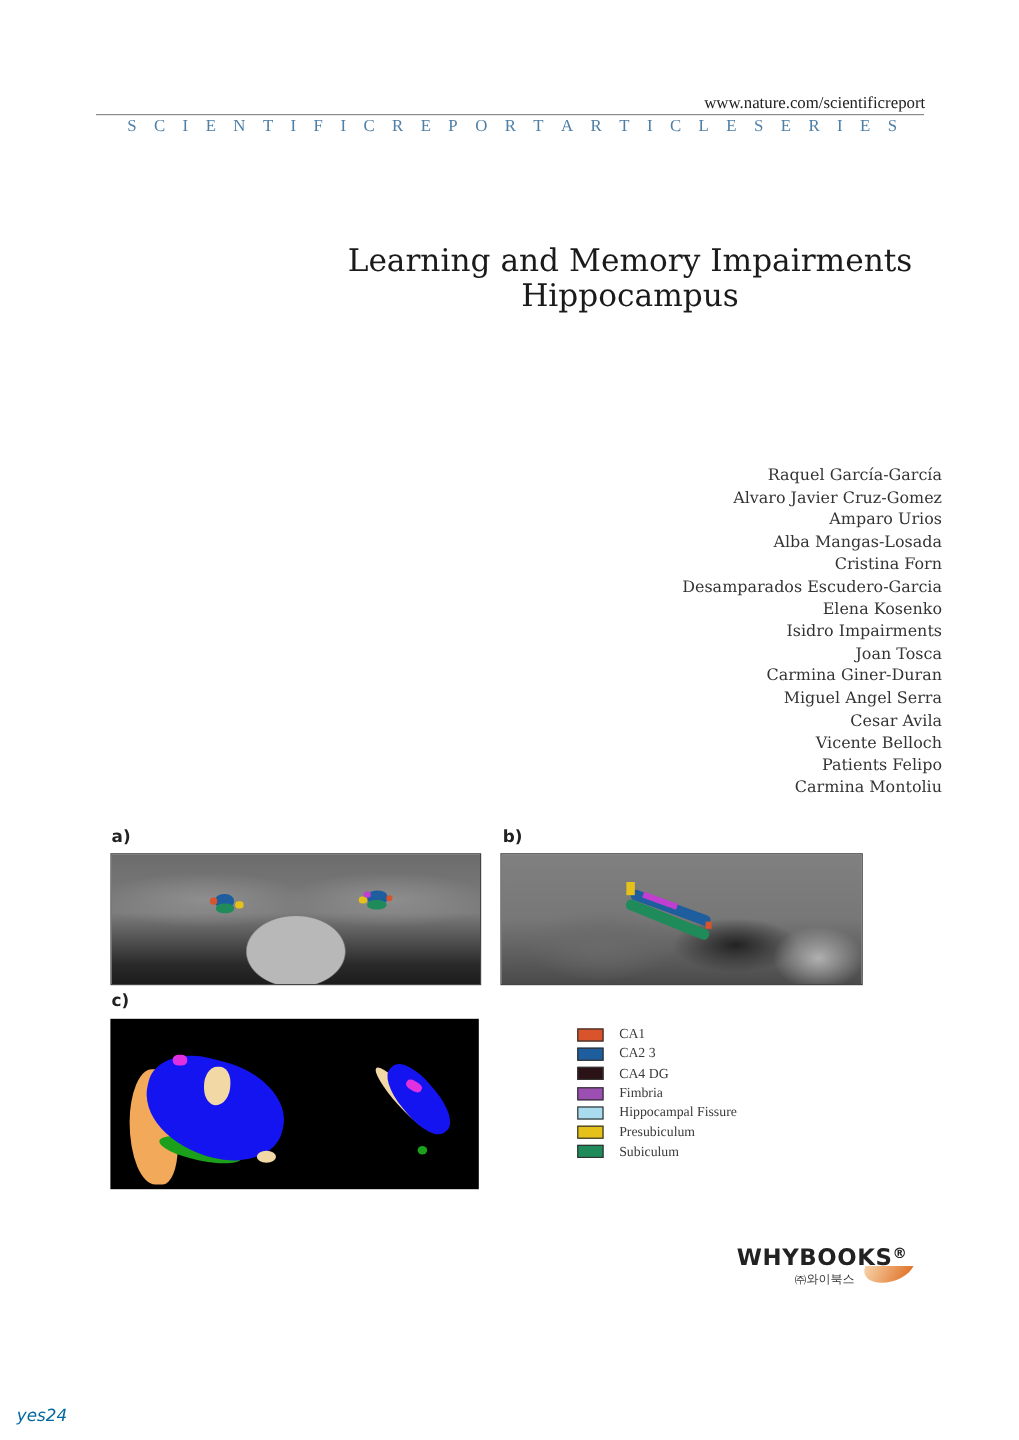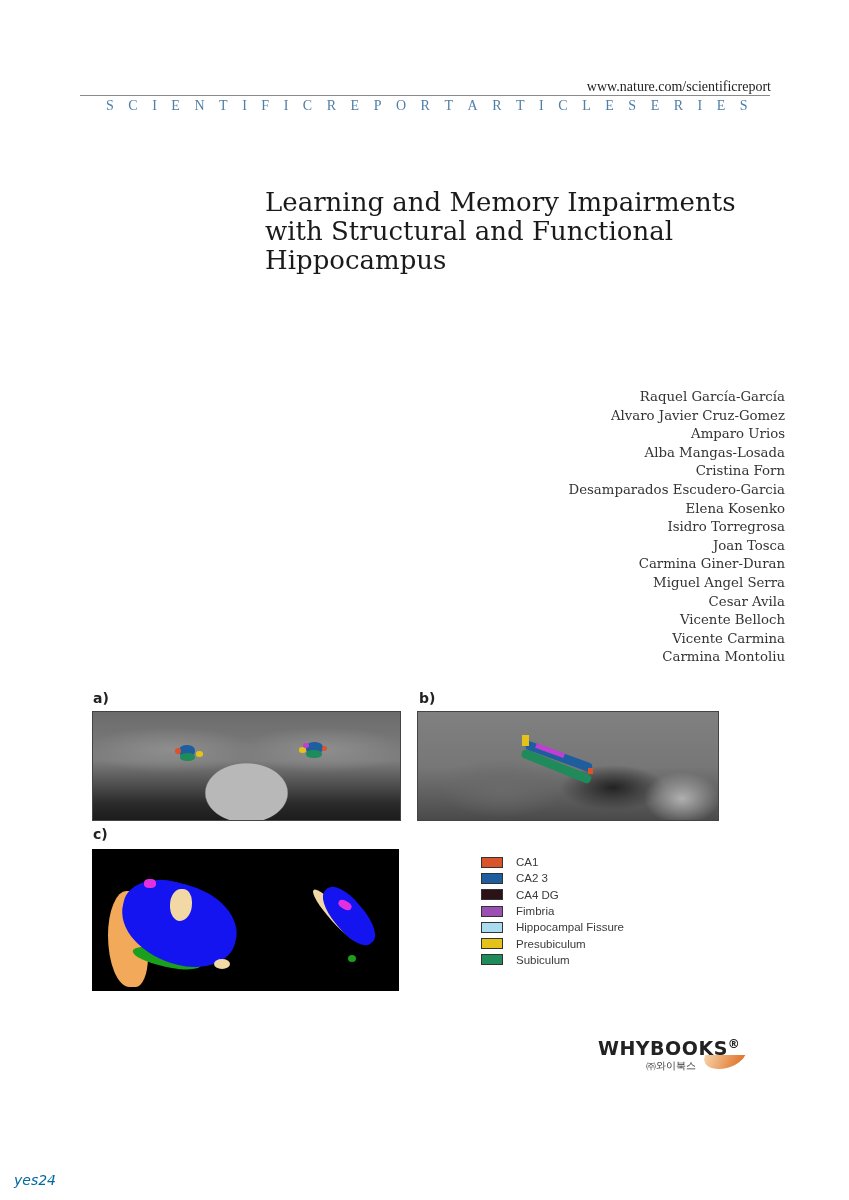--- a/index.html
+++ b/index.html
@@ -1,32 +1,32 @@
 <!DOCTYPE html>
 <html><head>
 <meta charset="utf-8">
 <style>
   html, body { margin:0; padding:0; background:#ffffff; }
   body { width:849px; height:1200px; position:relative; overflow:hidden; font-family:"DejaVu Serif", serif; color:#1a1a1a; }
   .url { position:absolute; right:78px; top:79px; font-family:"Liberation Serif", serif; font-size:14px; color:#222; }
   .rule { position:absolute; left:80px; width:690px; top:95px; height:1px; background:#8a8a8a; }
   .series { position:absolute; left:80px; top:98px; width:690px; display:flex; justify-content:space-between; font-family:"Liberation Serif", serif; font-size:14px; color:#4f7fa6; padding:0 22px 0 26px; box-sizing:border-box; }
-  .title { position:absolute; right:64px; top:188px; width:520px; text-align:left; font-family:"DejaVu Serif", serif; font-size:26px; line-height:29px; color:#1a1a1a; font-weight:normal; }
+  .title { position:absolute; right:64px; top:204px; width:520px; text-align:center; font-family:"DejaVu Serif", serif; font-size:26px; line-height:29px; color:#1a1a1a; font-weight:normal; }
   .title div { white-space:nowrap; }
   .authors { position:absolute; right:64px; top:388px; text-align:right; font-family:"DejaVu Serif", serif; font-size:13.3px; line-height:18.6px; color:#333; }
   .authors div { white-space:nowrap; }
   .panel-label { position:absolute; font-family:"DejaVu Sans", sans-serif; font-weight:bold; font-size:14px; color:#222; }
   .mri { position:absolute; background:#7a7a7a; overflow:hidden; border:1px solid #444; }
   .seg { position:absolute; border-radius:45%; }
   .c3d { position:absolute; left:92px; top:849px; width:307px; height:142px; background:#000; overflow:hidden; }
   .blob { position:absolute; }
-  .legend { position:absolute; left:481px; top:854px; font-family:Liberation Sans, sans-serif; font-size:11.5px; color:#3a3a3a;text-align:right; }
+  .legend { position:absolute; left:481px; top:854px; font-family:Liberation Serif, serif; font-size:11.5px; color:#3a3a3a;text-align:right; }
   .legend .row { display:flex; align-items:center; height:16.3px; }
   .legend .sw { width:22px; height:11px; border:1px solid #333; margin-right:13px; box-sizing:border-box; }
-  .logo { position:absolute; left:598px; top:1037px; }
+  .logo { position:absolute; left:614px; top:1037px; }
   .logo .name { font-family:"DejaVu Sans", sans-serif; font-weight:bold; font-size:19px; letter-spacing:0.5px; color:#222; }
   .logo .reg { font-size:12px; vertical-align:top; }
   .logo .sub { position:absolute; left:48px; top:22px; font-family:"DejaVu Sans", sans-serif; font-size:10px; color:#333; white-space:nowrap; }
   .logo .swoosh { position:absolute; left:104px; top:18px; width:40px; height:14px; border-radius:0 0 20px 20px / 0 0 14px 14px; background:linear-gradient(90deg,#f7d2a8,#e0752b); transform:skewX(-25deg); }
   .wm { position:absolute; left:14px; top:1172px; font-family:"DejaVu Sans", sans-serif; font-style:italic; font-size:14px; color:#0369a1; }
 </style>
 </head>
 <body>
 
 <div class="url">www.nature.com/scientificreport</div>
@@ -58,39 +58,38 @@
     <span>S</span>
     <span>E</span>
     <span>R</span>
     <span>I</span>
     <span>E</span>
     <span>S</span>
   </div>
 
 <div class="title">
   <div>Learning and Memory Impairments</div>
-  <div>with Structural and Functional</div>
   <div>Hippocampus</div>
 </div>
 
 <div class="authors">
   <div>Raquel García-García</div>
   <div>Alvaro Javier Cruz-Gomez</div>
   <div>Amparo Urios</div>
   <div>Alba Mangas-Losada</div>
   <div>Cristina Forn</div>
   <div>Desamparados Escudero-Garcia</div>
   <div>Elena Kosenko</div>
-  <div>Isidro Torregrosa</div>
+  <div>Isidro Impairments</div>
   <div>Joan Tosca</div>
   <div>Carmina Giner-Duran</div>
   <div>Miguel Angel Serra</div>
   <div>Cesar Avila</div>
   <div>Vicente Belloch</div>
-  <div>Vicente Carmina</div>
+  <div>Patients Felipo</div>
   <div>Carmina Montoliu</div>
 </div>
 
 <div class="panel-label" style="left:93px;top:690px;">a)</div>
 <div class="mri" style="left:92px;top:711px;width:307px;height:108px;background:radial-gradient(ellipse 22% 45% at 50% 75%, #b8b8b8 0 60%, transparent 62%), radial-gradient(ellipse 40% 30% at 25% 35%, #8e8e8e, transparent 70%), radial-gradient(ellipse 40% 30% at 75% 35%, #8e8e8e, transparent 70%), linear-gradient(180deg,#6c6c6c 0%,#7d7d7d 45%,#2a2a2a 85%,#1c1c1c 100%);">
   <div class="seg" style="left:86px;top:33px;width:16px;height:12px;background:#1f5e9e;"></div>
   <div class="seg" style="left:87px;top:41px;width:15px;height:8px;background:#1f8a5a;"></div>
   <div class="seg" style="left:103px;top:39px;width:7px;height:6px;background:#e4c21a;"></div>
   <div class="seg" style="left:82px;top:36px;width:6px;height:6px;background:#d9532b;"></div>
   <div class="seg" style="left:213px;top:30px;width:17px;height:12px;background:#1f5e9e;"></div>

